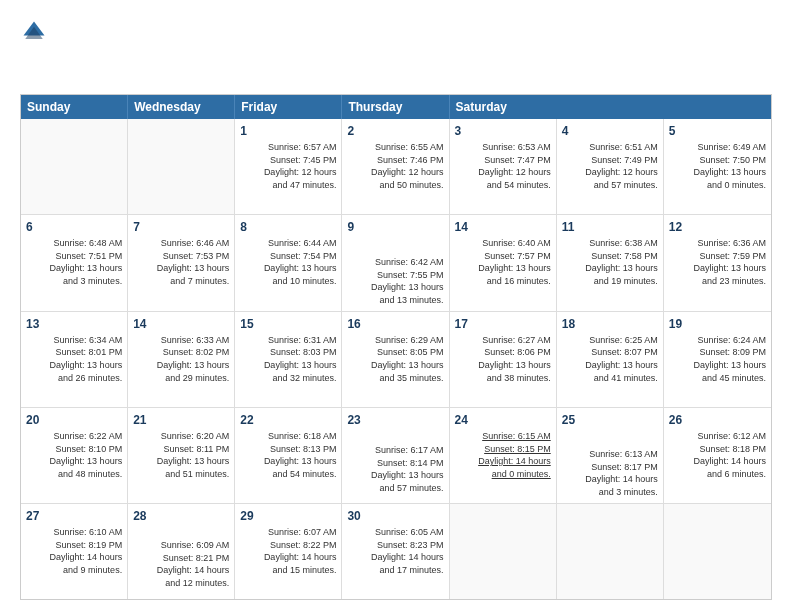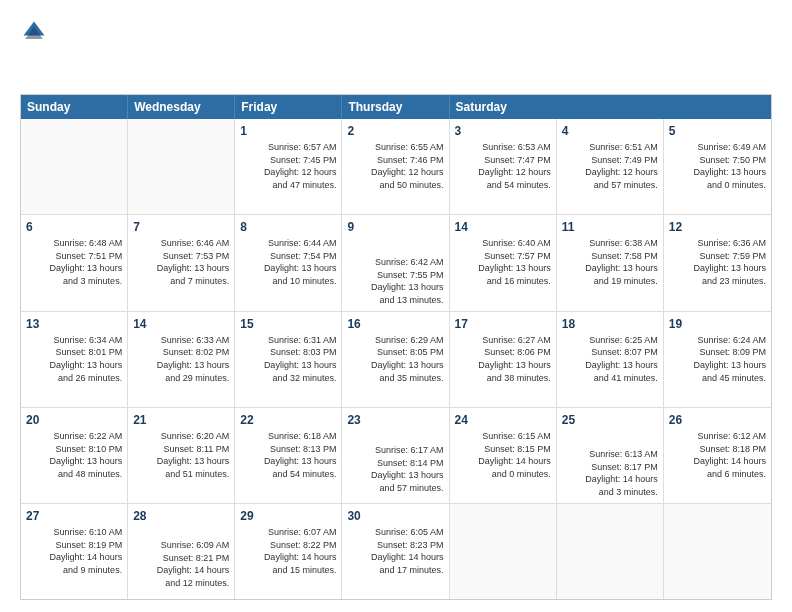--- a/index.html
+++ b/index.html
@@ -307,21 +307,21 @@
           </div>
           <div class="cal-cell">
             <span class="day-num">23</span>
             <div class="cell-text" style="white-space: pre-line; margin-top: 16px;">Sunrise: 6:17 AM
 Sunset: 8:14 PM
 Daylight: 13 hours
 and 57 minutes.</div>
           </div>
           <div class="cal-cell">
             <span class="day-num">24</span>
-            <div class="cell-text" style="white-space: pre-line;">Sunrise: 6:15 AM
+            <div class="cell-text" style="white-space: pre-line; text-decoration: underline;">Sunrise: 6:15 AM
 Sunset: 8:15 PM
 Daylight: 14 hours
 and 0 minutes.</div>
           </div>
           <div class="cal-cell">
             <span class="day-num">25</span>
             <div class="cell-text" style="white-space: pre-line; margin-top: 20px;">Sunrise: 6:13 AM
 Sunset: 8:17 PM
 Daylight: 14 hours
 and 3 minutes.</div>

